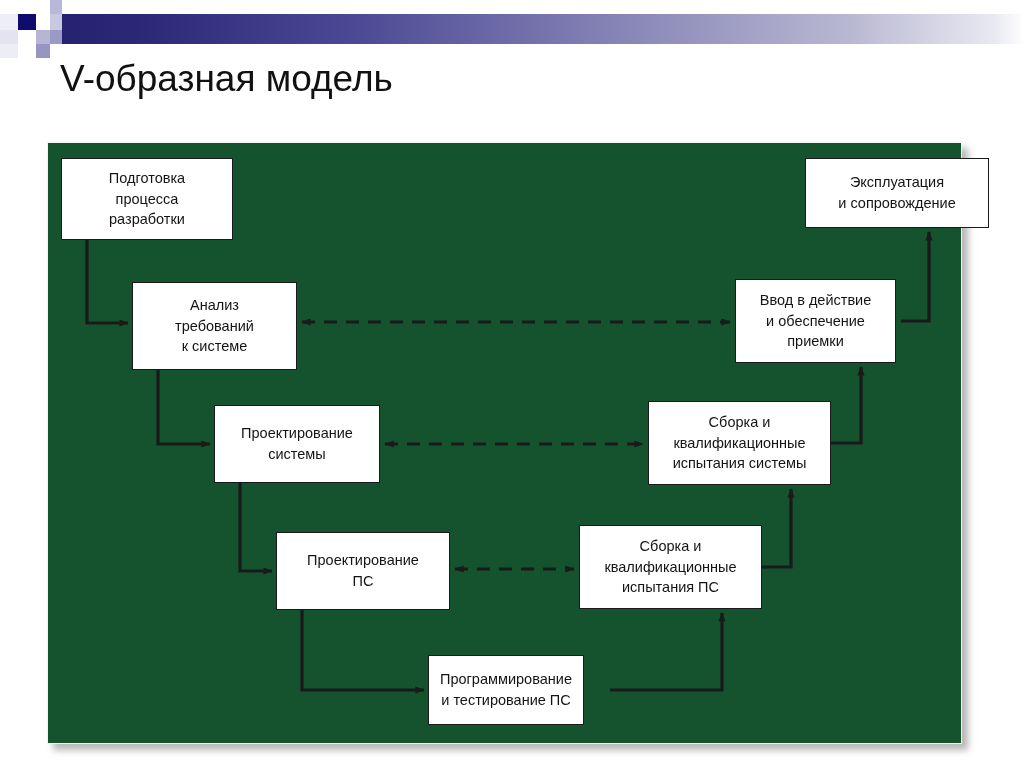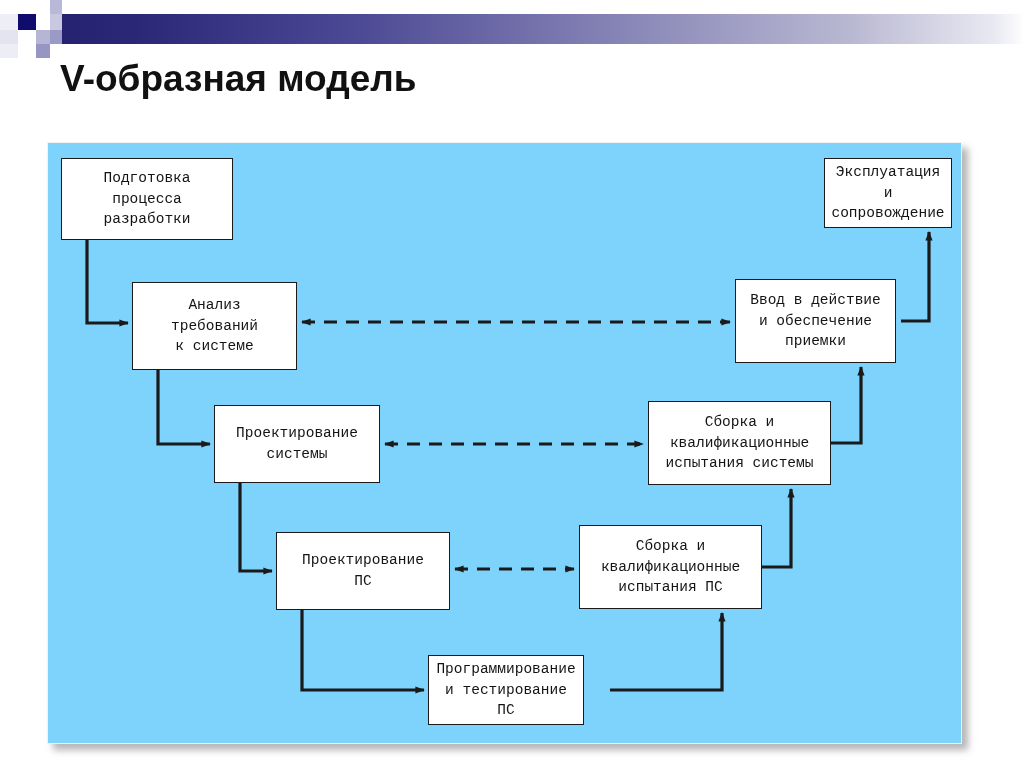--- a/index.html
+++ b/index.html
@@ -23,36 +23,35 @@
     left: 62px; top: 14px;
     width: 962px; height: 30px;
     background: linear-gradient(to right, #262272 0%, #2b2878 8%, #4b4894 30%, #8b89b8 60%, #b9b8d2 82%, #e9e9f2 97%, #ffffff 100%);
   }
 
   
   #title {
     position: absolute;
     left: 60px; top: 58px;
     font-size: 37px;
-    font-weight: bold;
+    font-weight: normal;
     color: #111111;
     letter-spacing: 0px;
     white-space: nowrap;
     text-align: center;
   }
 
   
   #frame {
     position: absolute;
     left: 47px; top: 142px;
     width: 913px; height: 600px;
-    background: #7dd3fc;
+    background: #14532d;
     border: 1px solid #f2f2f2;
     box-shadow: 6px 6px 7px rgba(120,120,120,0.55);
-    font-family: Liberation Mono, monospace;
   }
 
   #canvas {
     position: absolute;
     left: 0; top: 0;
     width: 913px; height: 600px;
   }
 
   
   .node {
@@ -143,19 +142,19 @@
         </div>
         <div class="node" style="left: 531px; top: 382px; width: 183px; height: 84px;">
           <span>Сборка и<br>квалификационные<br>испытания ПС</span>
         </div>
         <div class="node" style="left: 600px; top: 258px; width: 183px; height: 84px;">
           <span>Сборка и<br>квалификационные<br>испытания системы</span>
         </div>
         <div class="node" style="left: 687px; top: 136px; width: 161px; height: 84px;">
           <span>Ввод в действие<br>и обеспечение<br>приемки</span>
         </div>
-        <div class="node" style="left: 776px; top: 15px; width: 128px; height: 70px;">
+        <div class="node" style="left: 757px; top: 15px; width: 184px; height: 70px;">
           <span>Эксплуатация<br>и сопровождение</span>
         </div>
       </div>
   </div>
 
 </div>
 
 </body></html>

